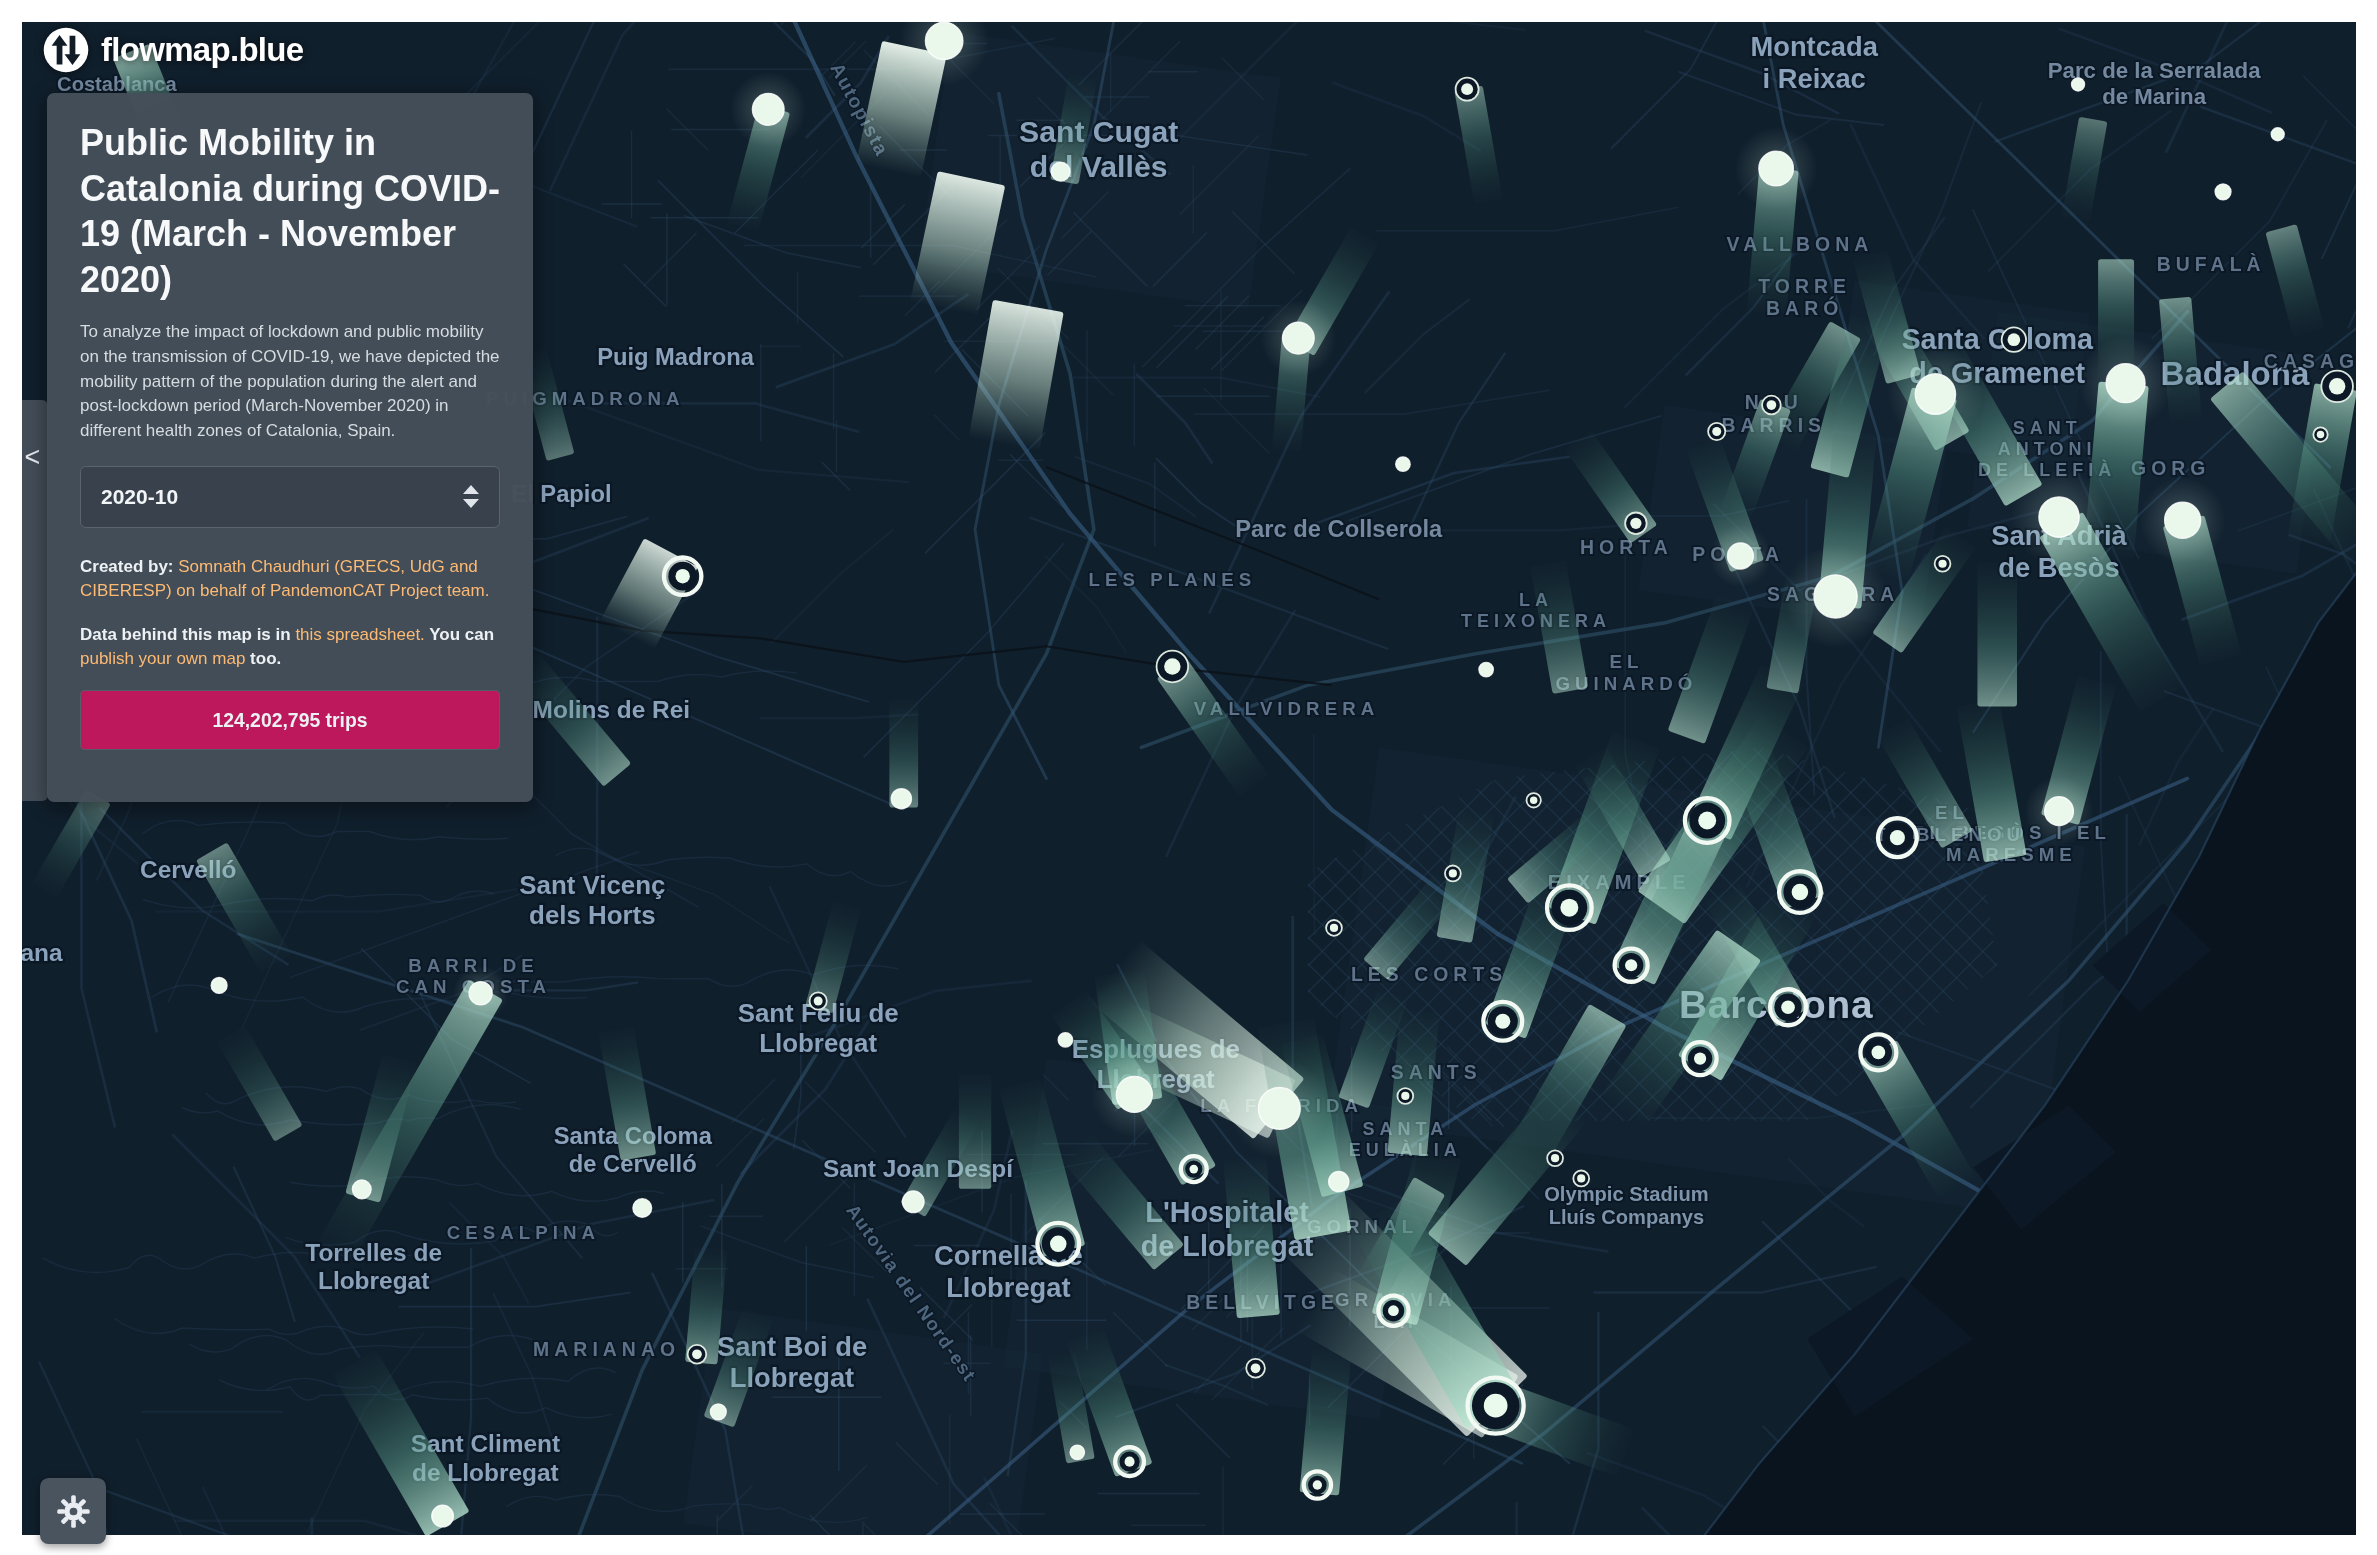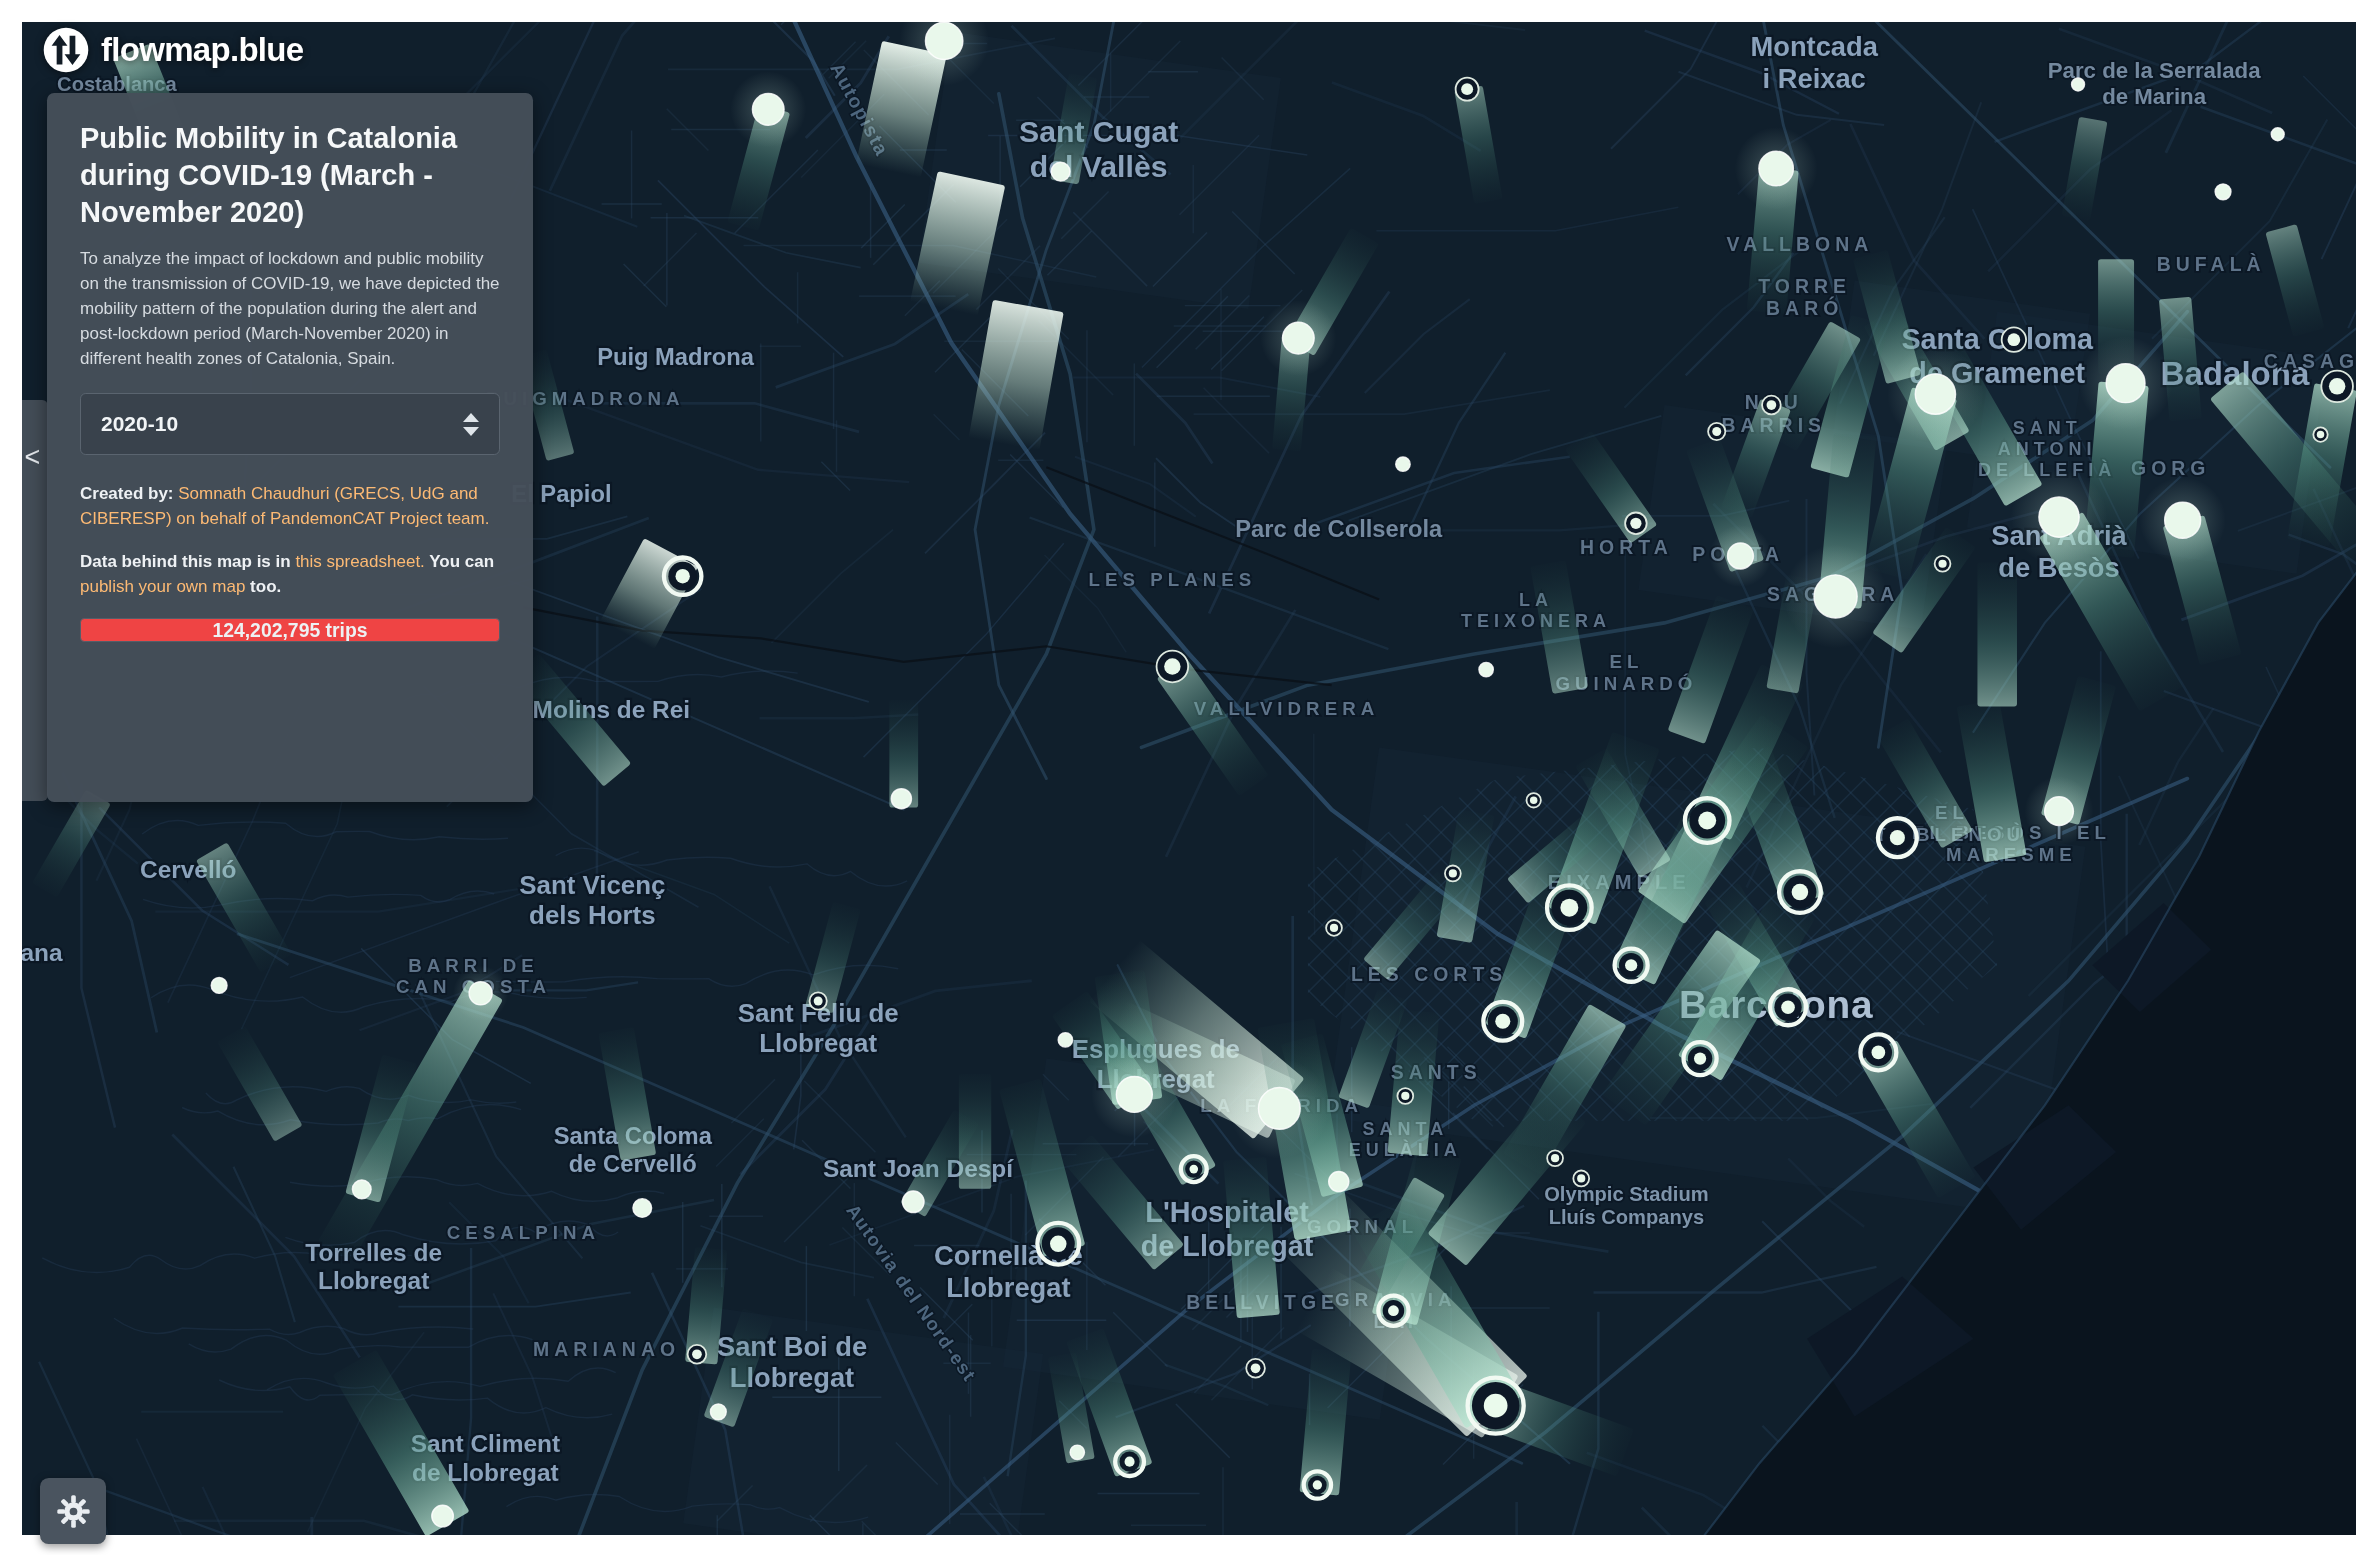--- a/index.html
+++ b/index.html
@@ -18,36 +18,36 @@
   .logo .mark{width:46px;height:46px;filter:drop-shadow(0 1.4px 4.3px rgba(0,0,0,.55));}
   .logo .word{font-size:33px;font-weight:800;color:#ffffff;letter-spacing:-0.7px;
     text-shadow:0 1.4px 7.2px rgba(0,0,0,.65);}
 
   
   .panel{
     position:absolute;left:47px;top:93px;width:486px;height:709px;box-sizing:border-box;
     padding:27px 33px 23px;background:rgba(69,78,89,.97);border-radius:7.2px;z-index:5;
     box-shadow:0 4.3px 18.7px rgba(0,0,0,.45);color:#eef1f4;overflow:hidden;
   }
-  .panel h1{margin:0 0 17px 0;font-size:29px;line-height:1.27;font-weight:700;color:#f6f8f9;}
+  .panel h1{margin:0 0 17px 0;font-size:36px;line-height:1.27;font-weight:700;color:#f6f8f9;}
   .panel .desc{font-size:17px;line-height:1.46;color:#d6dbe0;margin:0 0 21.6px 0;}
   .select{
     height:62px;box-sizing:border-box;background:#39424c;border:1.4px solid #5a646f;border-radius:5.8px;
     display:flex;align-items:center;justify-content:space-between;padding:14px 20px;margin-bottom:27px;
     cursor:pointer;
   }
   .select .val{font-size:21px;font-weight:700;color:#f2f5f7;}
   .stepper{display:flex;flex-direction:column;gap:5px;align-items:center;}
   .stepper .up{width:0;height:0;border-left:8px solid transparent;border-right:8px solid transparent;border-bottom:9.3px solid #dfe5ea;}
   .stepper .down{width:0;height:0;border-left:8px solid transparent;border-right:8px solid transparent;border-top:9.3px solid #dfe5ea;}
   .para{font-size:17px;line-height:1.45;margin:0 0 18.7px 0;color:#b7bfc8;}
   .para .b{color:#eef1f4;font-weight:700;margin-top:32px;}
   .para .lnk{color:#fdba74;cursor:pointer;}
   .trips{
-    height:24px;box-sizing:border-box;background:#ef4444;border:1.4px solid #545e69;border-radius:4.3px;
+    height:60px;box-sizing:border-box;background:#be185d;border:1.4px solid #545e69;border-radius:4.3px;
     display:flex;align-items:center;justify-content:center;font-size:19.4px;font-weight:700;color:#edf1f3;
     margin-top:4.3px;
   }
 
   
   .collapse{
     position:absolute;left:21.6px;top:400px;width:26px;height:401px;background:rgba(69,78,89,.97);
     border-radius:0 5.8px 5.8px 0;z-index:4;cursor:pointer;
   }
   .collapse span{position:absolute;left:2.9px;top:42px;font-size:27px;color:#e4e8ec;font-weight:400;}

